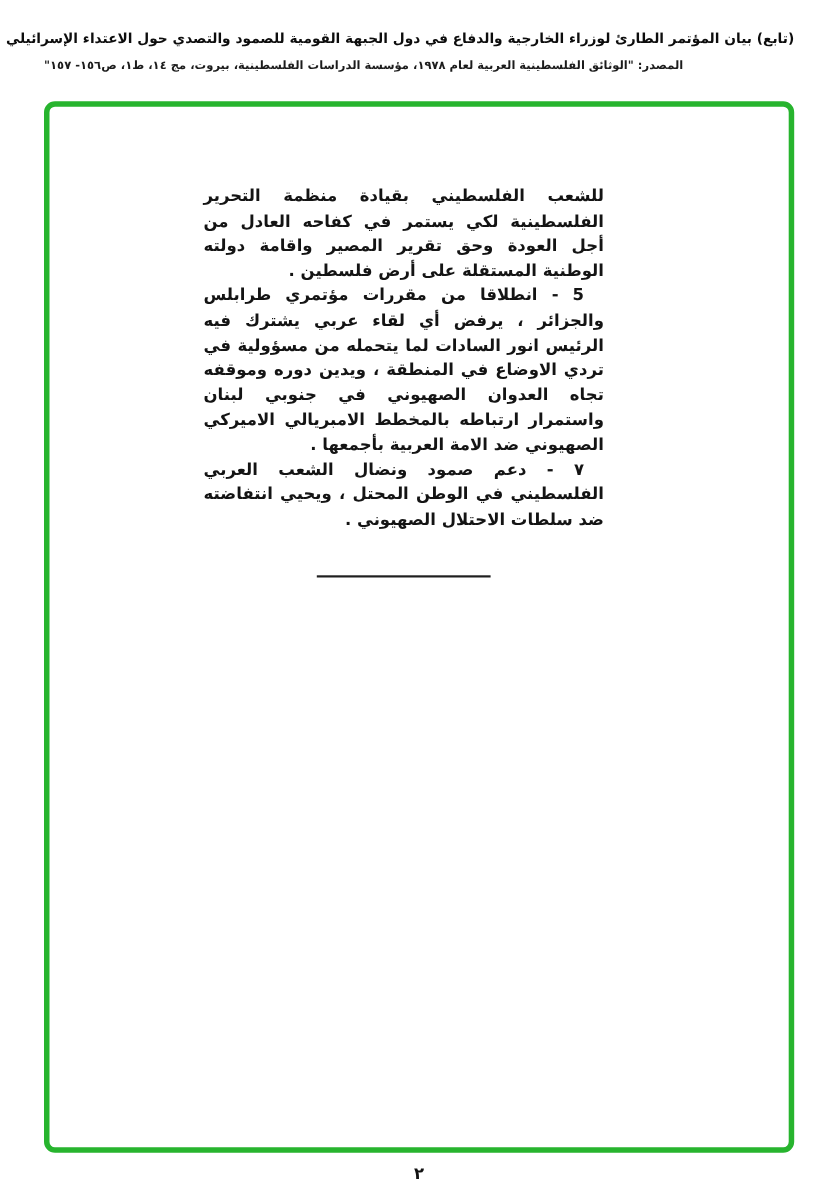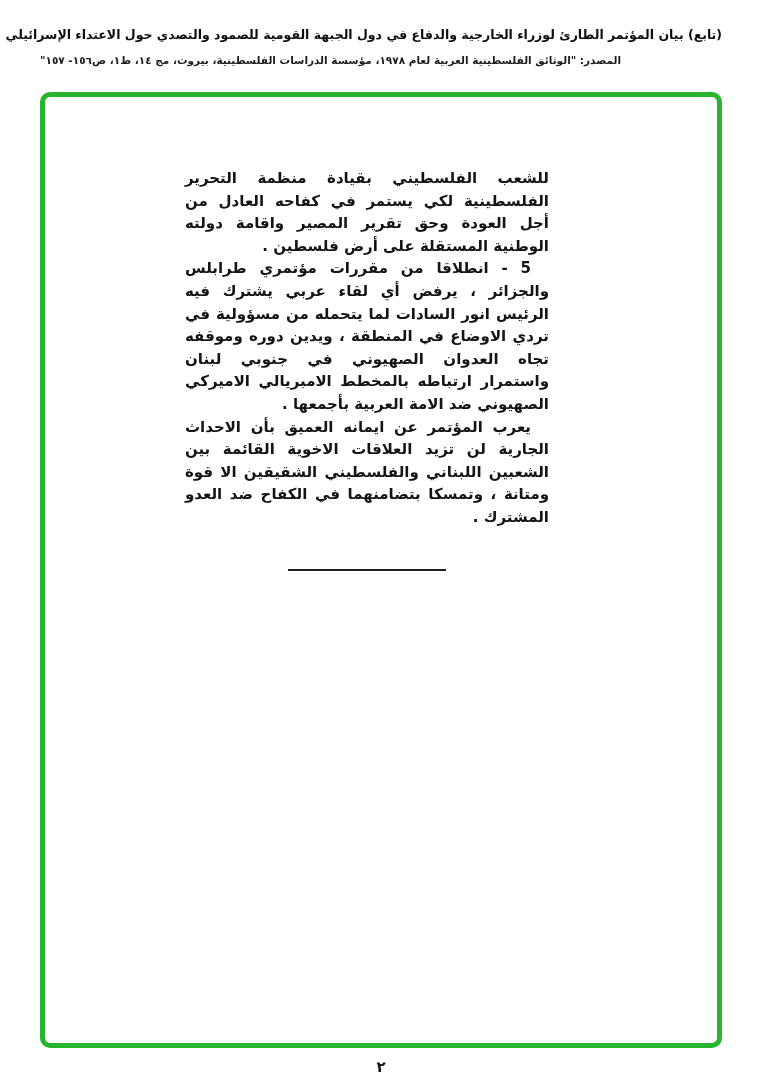--- a/index.html
+++ b/index.html
@@ -97,20 +97,20 @@
 
   <div class="header">
     <div class="header-line1">(تابع)  بيان المؤتمر الطارئ لوزراء الخارجية والدفاع في دول الجبهة القومية للصمود والتصدي حول الاعتداء الإسرائيلي على لبنان</div>
     <div class="header-line2">المصدر: "الوثائق الفلسطينية العربية لعام ١٩٧٨، مؤسسة الدراسات الفلسطينية، بيروت، مج ١٤، ط١، ص١٥٦- ١٥٧"</div>
   </div>
 
   <div class="scan-frame">
     <div class="scan-content">
       <p class="first">للشعب الفلسطيني بقيادة منظمة التحرير الفلسطينية لكي يستمر في كفاحه العادل من أجل العودة وحق تقرير المصير واقامة دولته الوطنية المستقلة على أرض فلسطين .</p>
       <p>5 - انطلاقا من مقررات مؤتمري طرابلس والجزائر ، يرفض أي لقاء عربي يشترك فيه الرئيس انور السادات لما يتحمله من مسؤولية في تردي الاوضاع في المنطقة ، ويدين دوره وموقفه تجاه العدوان الصهيوني في جنوبي لبنان واستمرار ارتباطه بالمخطط الامبريالي الاميركي الصهيوني ضد الامة العربية بأجمعها .</p>
-      <p>يعرب المؤتمر عن ايمانه العميق بأن الاحداث الجارية لن تزيد العلاقات الاخوية القائمة بين الشعبين اللبناني والفلسطيني الشقيقين الا قوة ومتانة ، وتمسكا بتضامنهما في الكفاح ضد العدو المشترك .</p>
+      <p>٧ - دعم صمود ونضال الشعب العربي الفلسطيني في الوطن المحتل ، ويحيي انتفاضته ضد سلطات الاحتلال الصهيوني .</p>
       <div class="divider"></div>
     </div>
   </div>
 
   <div class="page-number">٢</div>
 
 </div>
 
 </body></html>

